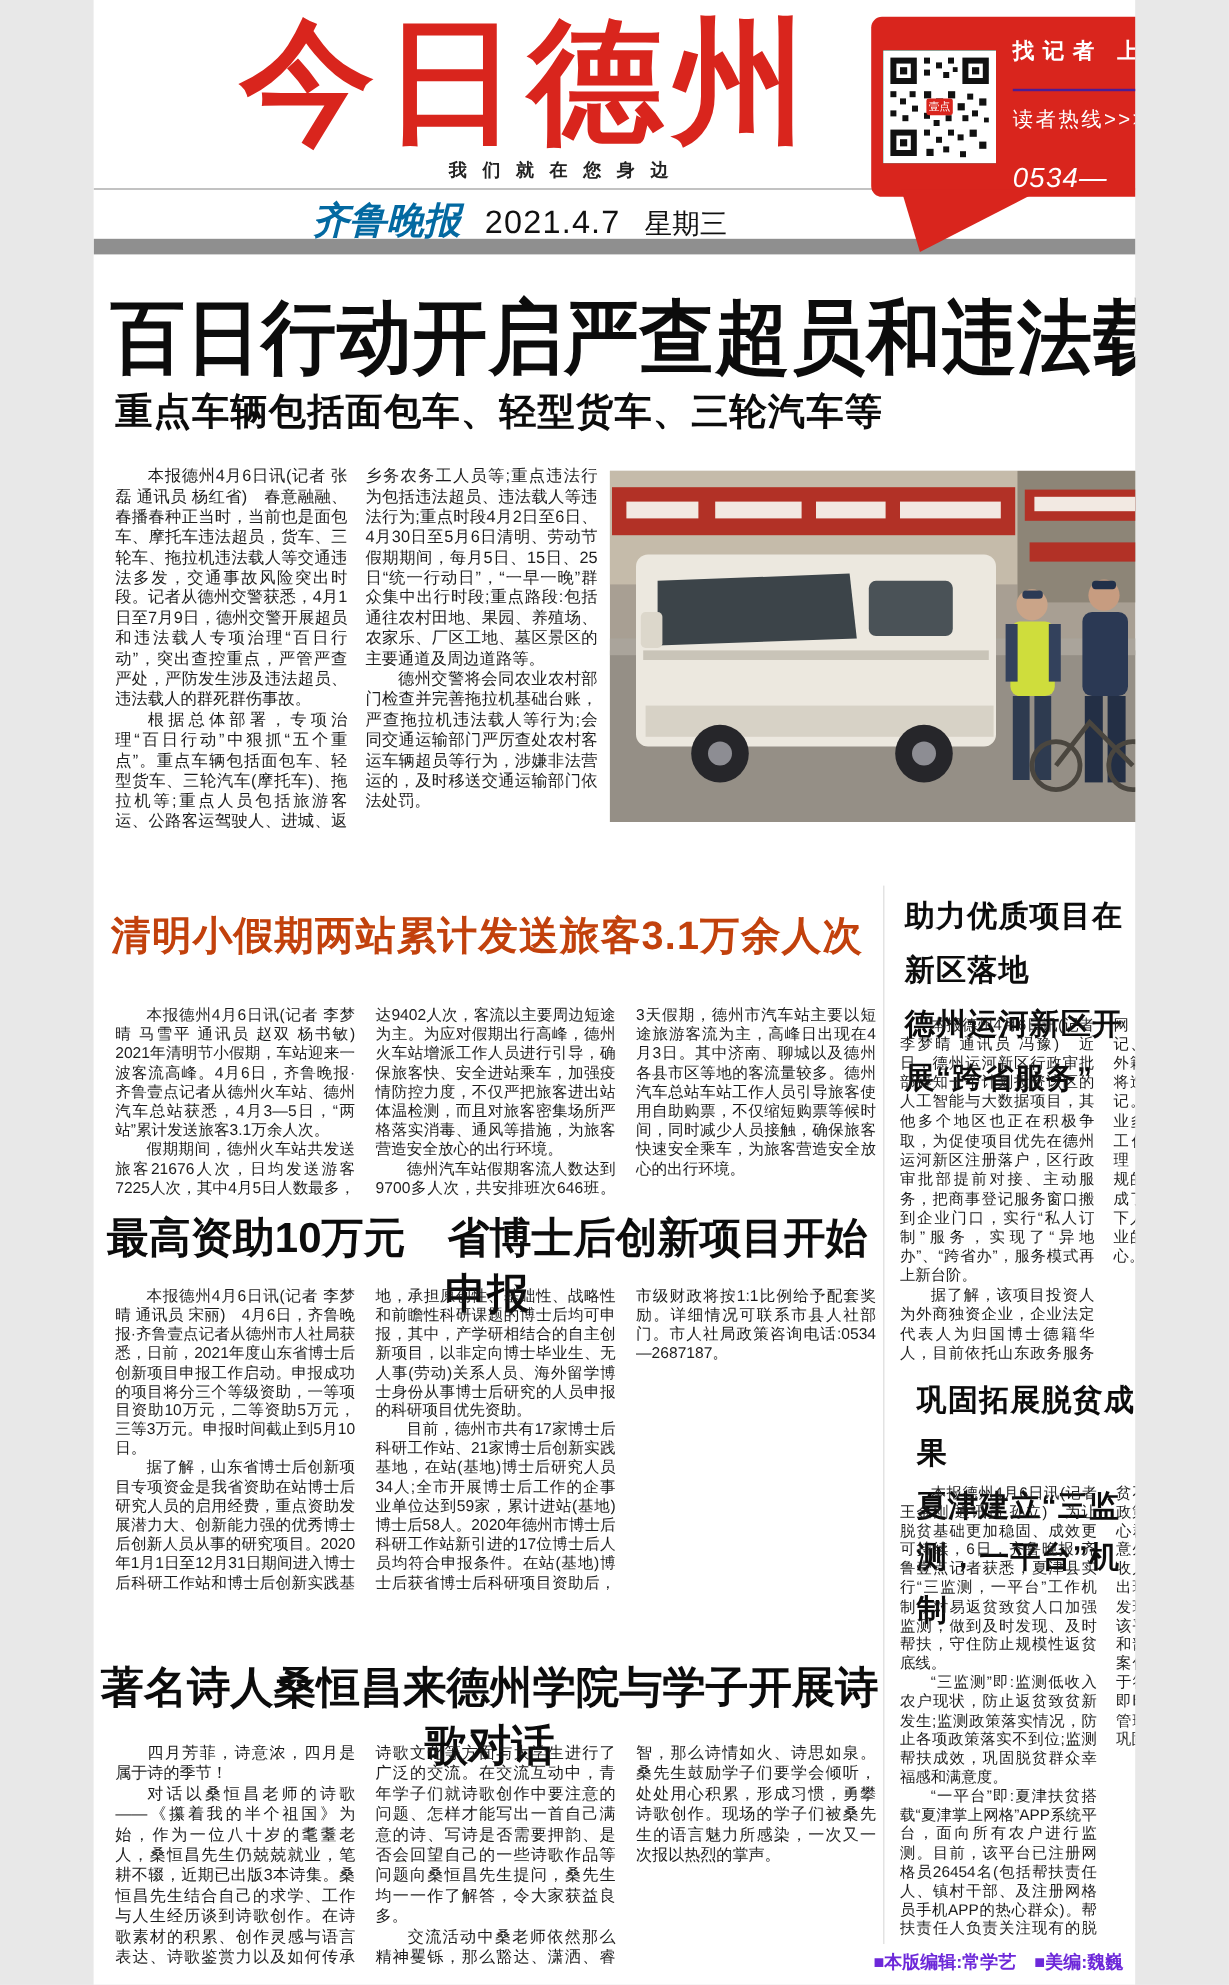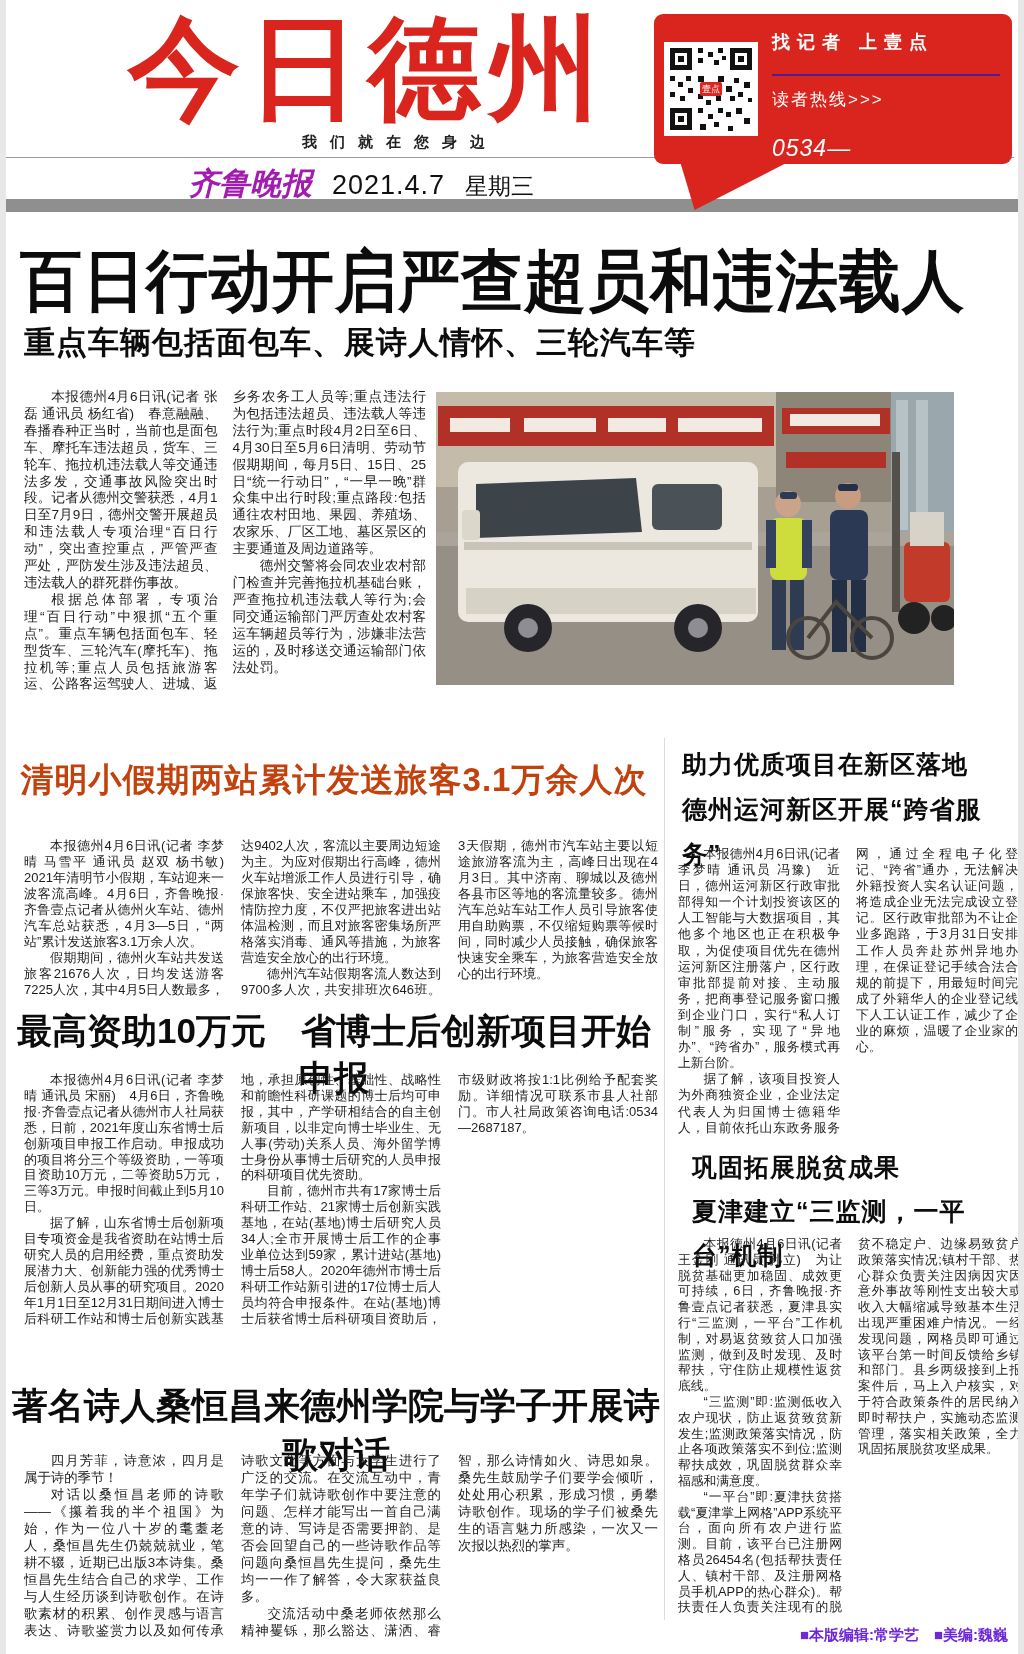--- a/index.html
+++ b/index.html
@@ -1,30 +1,30 @@
 <!DOCTYPE html>
 <html><head>
 <meta charset="utf-8">
 <style>
   html,body{margin:0;padding:0;background:#e8e8e8;}
   .page{
-    position:relative;width:1012px;height:1654px;background:#ffffff;
+    position:relative;width:868px;height:1654px;background:#ffffff;
     font-family:"Liberation Sans",sans-serif;color:#1a1a1a;overflow:hidden;
     margin:0 auto;
   }
   
   .mast-line{position:absolute;left:0;top:157px;width:1008px;height:1px;background:#9a9a9a;z-index:1;}
   .masthead-logo{
     position:absolute;left:122px;top:10px;font-size:112px;line-height:1.05;
     font-weight:900;color:#d9251d;letter-spacing:8px;z-index:2;white-space:nowrap;
   }
   .slogan{position:absolute;left:296px;top:133px;font-size:15px;font-weight:700;color:#222;
     letter-spacing:13px;z-index:2;}
   .dateline{position:absolute;left:182px;top:158px;display:flex;align-items:baseline;gap:20px;z-index:2;}
-  .paper-script{font-family:"Liberation Serif",serif;font-style:italic;font-weight:700;font-size:31px;color:#a21caf;}
+  .paper-script{font-family:"Liberation Serif",serif;font-style:italic;font-weight:700;font-size:31px;color:#0369a1;}
   .mast-date{font-size:27px;color:#111;letter-spacing:1px;margin-top:12px;}
   .mast-weekday{font-size:23px;color:#111;}
   .bubble{position:absolute;left:648px;top:14px;width:358px;height:150px;background:#d9251d;border-radius:9px;z-index:3;}
   .bubble-tail{position:absolute;left:660px;top:158px;width:130px;height:52px;background:#d9251d;
     clip-path:polygon(10% 0,100% 0,22% 100%);z-index:3;}
   .qr-box{position:absolute;left:10px;top:28px;width:94px;height:94px;background:#14b8a6;}
   .bubble-text{position:absolute;left:118px;top:16px;width:228px;color:#ffffff;}
   .bubble-line1{font-size:18px;font-weight:700;letter-spacing:7px;padding-bottom:20px;
     border-bottom:2px solid #4c1d95;white-space:nowrap;}
   .bubble-line2{margin-top:12px;font-size:17px;letter-spacing:2px;}
@@ -143,21 +143,21 @@
       <div class="bubble-line2">读者热线&gt;&gt;&gt;</div>
       <div class="bubble-line3">0534—</div>
       <div class="bubble-line4">2600000</div>
     </div>
   </div>
   <div class="bubble-tail"></div>
 
   <div class="gray-band"></div>
 
   <div class="lead-headline">百日行动开启严查超员和违法载人</div>
-  <div class="lead-subhead">重点车辆包括面包车、展诗人情怀、三轮汽车等</div>
+  <div class="lead-subhead">重点车辆包括面包车、轻型货车、三轮汽车等</div>
   <div class="lead-body body-text">
     <p>本报德州4月6日讯(记者 张磊 通讯员 杨红省)　春意融融、春播春种正当时，当前也是面包车、摩托车违法超员，货车、三轮车、拖拉机违法载人等交通违法多发，交通事故风险突出时段。记者从德州交警获悉，4月1日至7月9日，德州交警开展超员和违法载人专项治理“百日行动”，突出查控重点，严管严查严处，严防发生涉及违法超员、违法载人的群死群伤事故。</p>
     <p>根据总体部署，专项治理“百日行动”中狠抓“五个重点”。重点车辆包括面包车、轻型货车、三轮汽车(摩托车)、拖拉机等;重点人员包括旅游客运、公路客运驾驶人、进城、返乡务农务工人员等;重点违法行为包括违法超员、违法载人等违法行为;重点时段4月2日至6日、4月30日至5月6日清明、劳动节假期期间，每月5日、15日、25日“统一行动日”，“一早一晚”群众集中出行时段;重点路段:包括通往农村田地、果园、养殖场、农家乐、厂区工地、墓区景区的主要通道及周边道路等。</p>
     <p>德州交警将会同农业农村部门检查并完善拖拉机基础台账，严查拖拉机违法载人等行为;会同交通运输部门严厉查处农村客运车辆超员等行为，涉嫌非法营运的，及时移送交通运输部门依法处罚。</p>
   </div>
 
   <div class="lead-photo">
     <svg width="518" height="293" viewBox="0 0 518 293">
       <rect width="518" height="293" fill="#a89f93"></rect>
 

